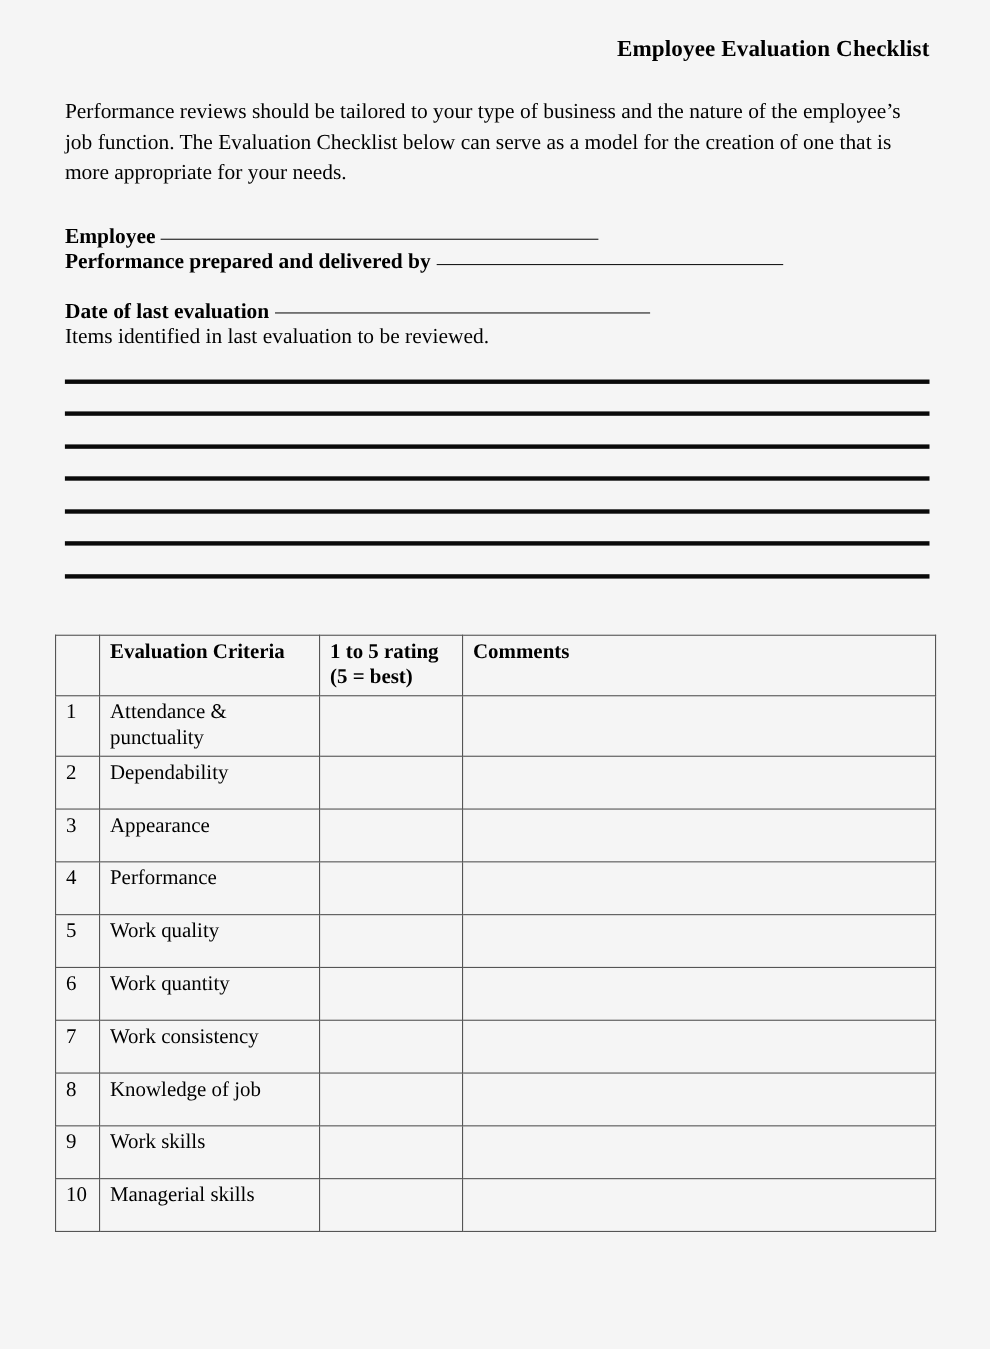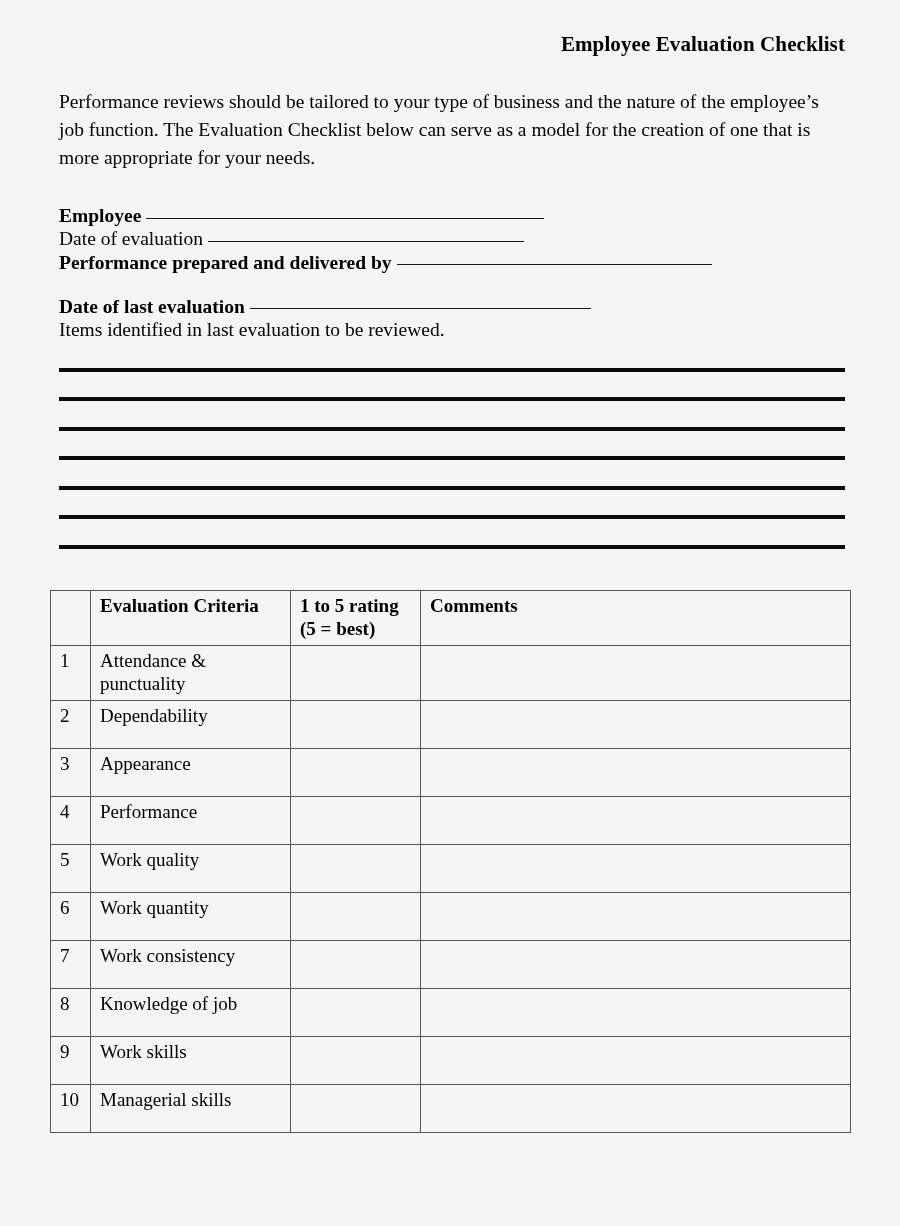--- a/index.html
+++ b/index.html
@@ -96,21 +96,20 @@
     position: absolute;
     left: 50px;
     top: 577px;
     width: 800px;
   }
   table.eval-table {
     border-collapse: collapse;
     width: 800px;
     table-layout: fixed;
     background: transparent;
-    margin-top: 13px;
   }
   table.eval-table th,
   table.eval-table td {
     border: 1.4px solid #555555;
     padding: 4px 8px 4px 9px;
     font-size: 19px;
     line-height: 1.21;
     vertical-align: top;
     text-align: left;
     background: transparent;
@@ -144,23 +143,20 @@
 
     <p class="intro">Performance reviews should be tailored to your type of business and the nature of the employee’s job function.  The Evaluation Checklist below can serve as a model for the creation of one that is more appropriate for your needs.</p>
 
     <div class="field-block">
 
       <div class="field-row">
         <span class="field-label bold">Employee</span><span class="field-rule" style="width:398px"></span>
       </div>
 
 
-      <div class="field-row">
-        <span class="field-label">Date of evaluation</span><span class="field-rule" style="width:316px"></span>
-      </div>
 
       <div class="field-row">
         <span class="field-label bold">Performance prepared and delivered by</span><span class="field-rule" style="width:315px"></span>
       </div>
 
     </div>
 
     <div class="gap-sm"></div>
 
     <div class="field-block">

